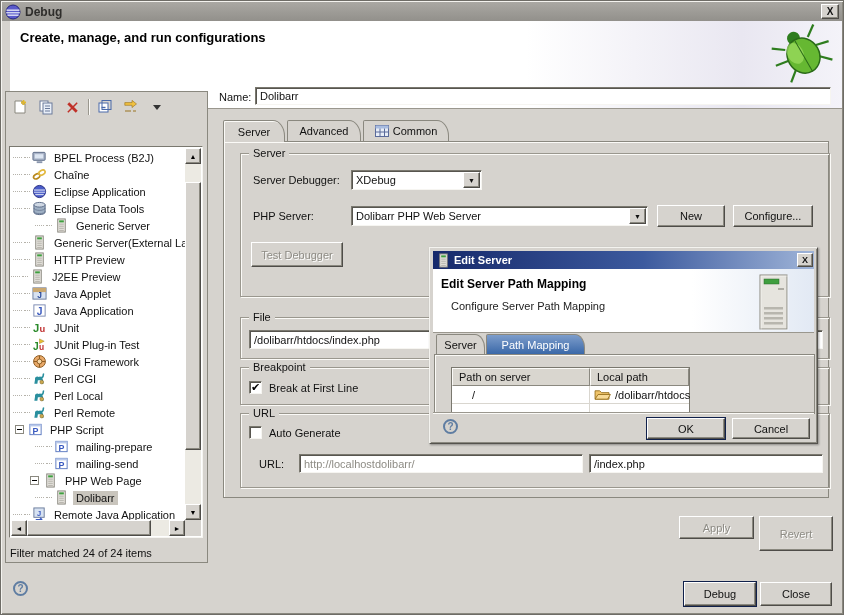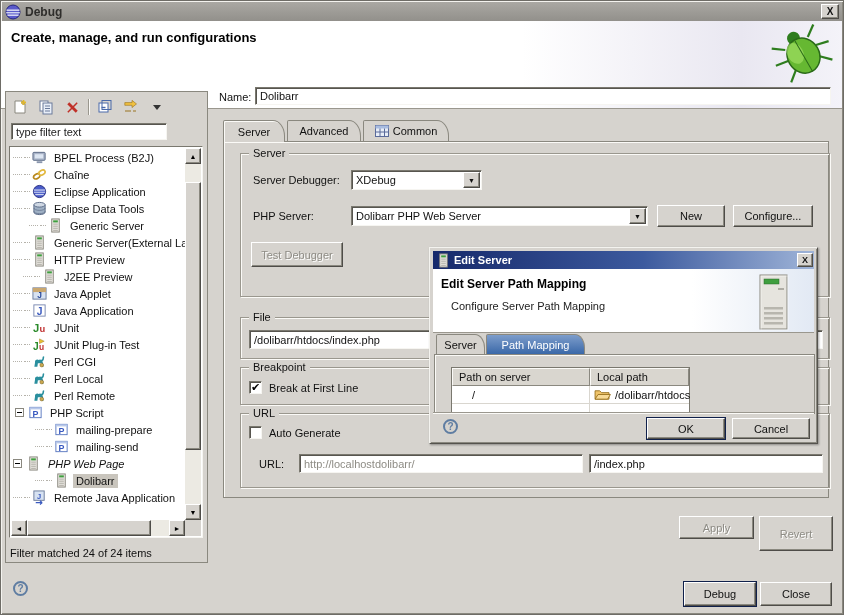--- a/index.html
+++ b/index.html
@@ -30,21 +30,21 @@
     color:#5f7da2; font-weight:bold; font-size:10px; display:flex; align-items:center; justify-content:center; background:transparent; }
 
   
   #titlebar { position:absolute; left:1px; top:1px; right:1px; height:19px;
     background:linear-gradient(180deg,#aaa8a3,#92908b); display:flex; align-items:center; padding:0 3px; }
   #titlebar .ticon { width:16px; height:16px; margin-right:4px; }
   #titlebar .ttext { font-weight:bold; color:#2e2d2b; font-size:12px; }
   #title-close { position:absolute; right:3px; top:2px; width:18px; height:15px; font-size:10px; font-weight:bold; }
 
   
-  #banner { position:absolute; left:0; top:20px; right:1px; height:88px;
+  #banner { position:absolute; left:9px; top:20px; right:1px; height:88px;
     background:linear-gradient(to right,#ffffff 62%, #e9e7f1 88%, #f4f3f9); border-bottom:1px solid #9a978e; }
   #banner-title { position:absolute; left:10px; top:9px; font-size:13px; font-weight:bold; color:#000; }
   #banner-bug { position:absolute; right:8px; top:2px; }
 
   
   #left-panel { position:absolute; left:4px; top:90px; width:203px; height:472px; border:1px solid #8a887f; background:#d6d3ce; }
   #toolbar { position:absolute; left:4px; top:4px; height:22px; display:flex; align-items:center; gap:6px; }
   .tbtn { width:20px; height:18px; display:flex; align-items:center; justify-content:center; }
   .tsep { width:1px; height:16px; background:#9a978e; box-shadow:1px 0 0 #fbfaf7; }
   #filter-input { left:5px; top:31px; width:156px; height:17px; color:#222; }
@@ -198,21 +198,20 @@
             <path d="M1 5 h8 v-2.5 l5 4 -5 4 v-2.5 h-8 z" fill="#f0c040" stroke="#9a7420" stroke-width="0.7" transform="scale(0.9) translate(1,-1)"></path>
             <path d="M2 12 h6 M10 12 l3 0" stroke="#9a7420" stroke-width="1.2"></path>
           </svg>
         </span>
         <span class="tbtn">
           <svg viewBox="0 0 8 6" width="8" height="6">
             <path d="M0 1 h8 l-4 5 z" fill="#333"></path>
           </svg>
         </span>
       </div>
-    <div id="filter-input" class="field sunken">type filter text</div>
     <div id="tree-wrap">
       <div id="tree">
           <div class="tree-item" style="padding-left: 2px;">
             <span class="stub"></span>
             <span class="stub" style="width: 6px;"></span>
             <span class="ticon"><svg viewBox="0 0 16 16" width="15" height="15">
                 <rect x="1" y="2.5" width="13" height="8.5" rx="1" fill="#aab4c8" stroke="#5a6a85"></rect>
                 <rect x="3" y="4.5" width="9" height="4.5" fill="#dde6f2"></rect>
                 <rect x="5" y="12" width="6" height="2" fill="#8a96ad"></rect>
               </svg></span>
@@ -241,21 +240,21 @@
           <div class="tree-item" style="padding-left: 2px;">
             <span class="stub"></span>
             <span class="stub" style="width: 6px;"></span>
             <span class="ticon"><svg viewBox="0 0 16 16" width="15" height="15">
                 <path d="M2 4 v8 a6 2.5 0 0 0 12 0 v-8" fill="#9fb0c4" stroke="#5a6a85"></path>
                 <ellipse cx="8" cy="4" rx="6" ry="2.5" fill="#cfd8e4" stroke="#5a6a85"></ellipse>
                 <path d="M2 7.5 a6 2.5 0 0 0 12 0 M2 11 a6 2.5 0 0 0 12 0" fill="none" stroke="#5a6a85" stroke-width="0.7"></path>
               </svg></span>
             <span class="tlabel">Eclipse Data Tools</span>
           </div>
-          <div class="tree-item" style="padding-left: 18px;">
+          <div class="tree-item" style="padding-left: 12px; margin-left: 12px;">
             <span class="stub"></span>
             <span class="stub" style="width: 6px;"></span>
             <span class="ticon"><svg viewBox="0 0 16 16" width="15" height="15">
                 <rect x="4" y="1" width="8" height="14" fill="#eceae4" stroke="#85837b"></rect>
                 <rect x="5.5" y="2.5" width="5" height="2.2" fill="#3f9e3f"></rect>
                 <rect x="5.5" y="6" width="5" height="1" fill="#a9a79f"></rect>
                 <rect x="5.5" y="8.2" width="5" height="1" fill="#a9a79f"></rect>
                 <rect x="5.5" y="10.4" width="5" height="1" fill="#a9a79f"></rect>
                 <rect x="5.5" y="12.6" width="5" height="1" fill="#a9a79f"></rect>
               </svg></span>
@@ -280,21 +279,21 @@
             <span class="ticon"><svg viewBox="0 0 16 16" width="15" height="15">
                 <rect x="4" y="1" width="8" height="14" fill="#eceae4" stroke="#85837b"></rect>
                 <rect x="5.5" y="2.5" width="5" height="2.2" fill="#3f9e3f"></rect>
                 <rect x="5.5" y="6" width="5" height="1" fill="#a9a79f"></rect>
                 <rect x="5.5" y="8.2" width="5" height="1" fill="#a9a79f"></rect>
                 <rect x="5.5" y="10.4" width="5" height="1" fill="#a9a79f"></rect>
                 <rect x="5.5" y="12.6" width="5" height="1" fill="#a9a79f"></rect>
               </svg></span>
             <span class="tlabel">HTTP Preview</span>
           </div>
-          <div class="tree-item" style="padding-left: 12px;">
+          <div class="tree-item" style="padding-left: 0;">
             <span class="stub"></span>
             <span class="stub" style="width: 6px;"></span>
             <span class="ticon"><svg viewBox="0 0 16 16" width="15" height="15">
                 <rect x="4" y="1" width="8" height="14" fill="#eceae4" stroke="#85837b"></rect>
                 <rect x="5.5" y="2.5" width="5" height="2.2" fill="#3f9e3f"></rect>
                 <rect x="5.5" y="6" width="5" height="1" fill="#a9a79f"></rect>
                 <rect x="5.5" y="8.2" width="5" height="1" fill="#a9a79f"></rect>
                 <rect x="5.5" y="10.4" width="5" height="1" fill="#a9a79f"></rect>
                 <rect x="5.5" y="12.6" width="5" height="1" fill="#a9a79f"></rect>
               </svg></span>
@@ -335,20 +334,30 @@
                 <text x="1" y="13.5" font-size="11" font-weight="bold" fill="#2a8a2a">J</text>
                 <text x="7.5" y="13.5" font-size="9" font-weight="bold" fill="#c03030">u</text>
                 <path d="M8 2 l5 2.5 -5 2.5 z" fill="#e8c030" stroke="#a07820" stroke-width="0.5"></path>
               </svg></span>
             <span class="tlabel">JUnit Plug-in Test</span>
           </div>
           <div class="tree-item" style="padding-left: 2px;">
             <span class="stub"></span>
             <span class="stub" style="width: 6px;"></span>
             <span class="ticon"><svg viewBox="0 0 16 16" width="15" height="15">
+                <circle cx="8" cy="8" r="6.3" fill="#e8a868" stroke="#8a5a20"></circle>
+                <path d="M8 1.7 v12.6 M1.7 8 h12.6" stroke="#8a5a20"></path>
+                <circle cx="8" cy="8" r="2.6" fill="#f8d8a8" stroke="#8a5a20"></circle>
+              </svg></span>
+            <span class="tlabel">OSGi Framework</span>
+          </div>
+          <div class="tree-item" style="padding-left: 2px;">
+            <span class="stub"></span>
+            <span class="stub" style="width: 6px;"></span>
+            <span class="ticon"><svg viewBox="0 0 16 16" width="15" height="15">
                 <path d="M2.5 13.5 L3.2 9.2 Q2.6 6.6 4.6 6 Q6.2 5.4 7.2 6.4 Q8.2 5.4 9.6 6.1 Q10.6 6.5 11 5.4 L11.4 2.8 L12.5 2.3 L13.1 3 L12.6 5.9 Q12.3 7.1 11.1 7.6 L11.6 9.2 L12.2 13.5 L10.9 13.5 L10.2 9.8 L6.3 9.8 L5.7 13.5 Z" fill="#2a8f9e" stroke="#17687 8" stroke-width="0.5"></path>
                 <circle cx="10.4" cy="11.8" r="2" fill="#caa850" stroke="#7a5a18" stroke-width="0.5"></circle>
               </svg></span>
             <span class="tlabel">Perl CGI</span>
           </div>
           <div class="tree-item" style="padding-left: 2px;">
             <span class="stub"></span>
             <span class="stub" style="width: 6px;"></span>
             <span class="ticon"><svg viewBox="0 0 16 16" width="15" height="15">
                 <path d="M2.5 13.5 L3.2 9.2 Q2.6 6.6 4.6 6 Q6.2 5.4 7.2 6.4 Q8.2 5.4 9.6 6.1 Q10.6 6.5 11 5.4 L11.4 2.8 L12.5 2.3 L13.1 3 L12.6 5.9 Q12.3 7.1 11.1 7.6 L11.6 9.2 L12.2 13.5 L10.9 13.5 L10.2 9.8 L6.3 9.8 L5.7 13.5 Z" fill="#2a8f9e" stroke="#17687 8" stroke-width="0.5"></path>
@@ -387,21 +396,21 @@
           <div class="tree-item" style="padding-left: 24px;">
             <span class="stub"></span>
             <span class="stub" style="width: 6px;"></span>
             <span class="ticon"><svg viewBox="0 0 16 16" width="15" height="15">
                 <rect x="2" y="2.5" width="12" height="11" fill="#fff" stroke="#5a78c0"></rect>
                 <rect x="2" y="2.5" width="12" height="2.2" fill="#b8c8ea"></rect>
                 <text x="8" y="12.5" font-size="9.5" font-weight="bold" fill="#3a5ac0" text-anchor="middle">P</text>
               </svg></span>
             <span class="tlabel">mailing-send</span>
           </div>
-          <div class="tree-item" style="padding-left: 0; font-style: italic;">
+          <div class="tree-item" style="padding-left: 17px;">
             <span class="expander"></span>
             <span class="ticon"><svg viewBox="0 0 16 16" width="15" height="15">
                 <rect x="4" y="1" width="8" height="14" fill="#eceae4" stroke="#85837b"></rect>
                 <rect x="5.5" y="2.5" width="5" height="2.2" fill="#3f9e3f"></rect>
                 <rect x="5.5" y="6" width="5" height="1" fill="#a9a79f"></rect>
                 <rect x="5.5" y="8.2" width="5" height="1" fill="#a9a79f"></rect>
                 <rect x="5.5" y="10.4" width="5" height="1" fill="#a9a79f"></rect>
                 <rect x="5.5" y="12.6" width="5" height="1" fill="#a9a79f"></rect>
               </svg></span>
             <span class="tlabel">PHP Web Page</span>

